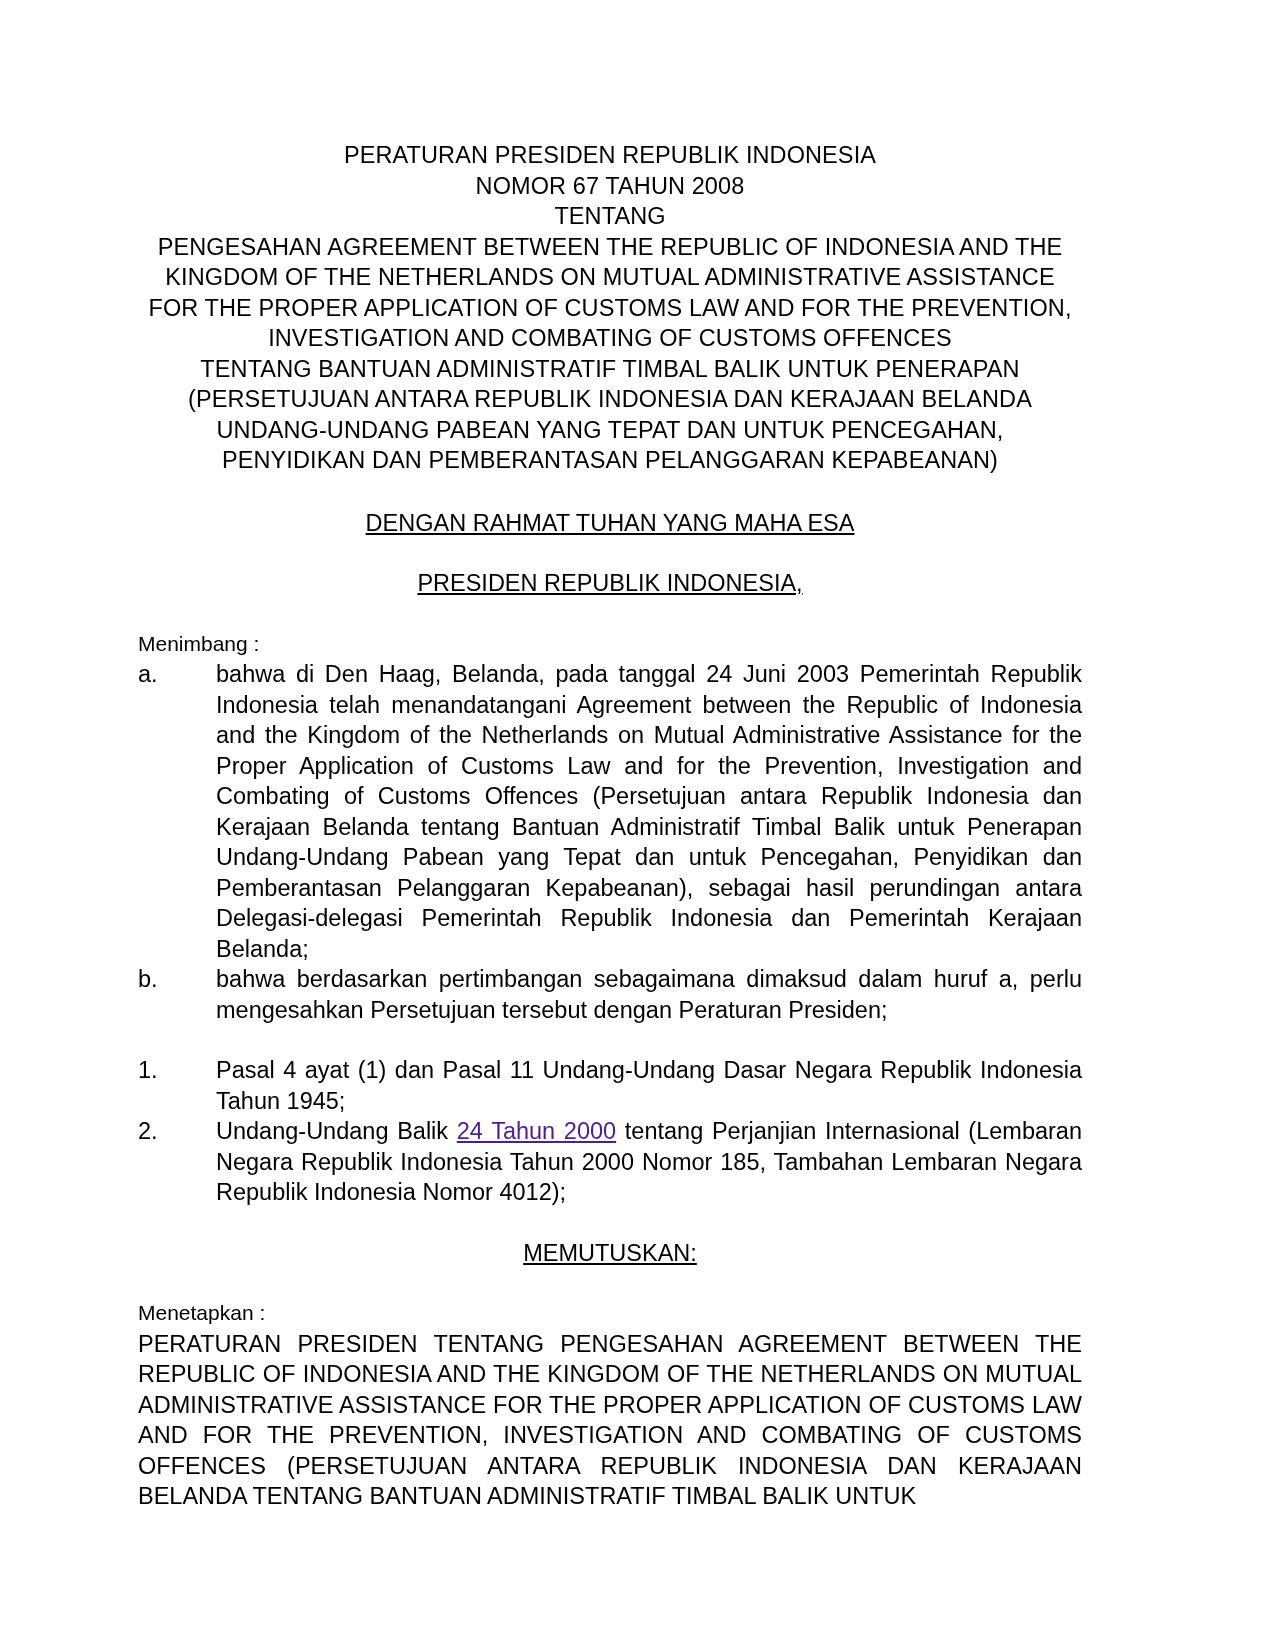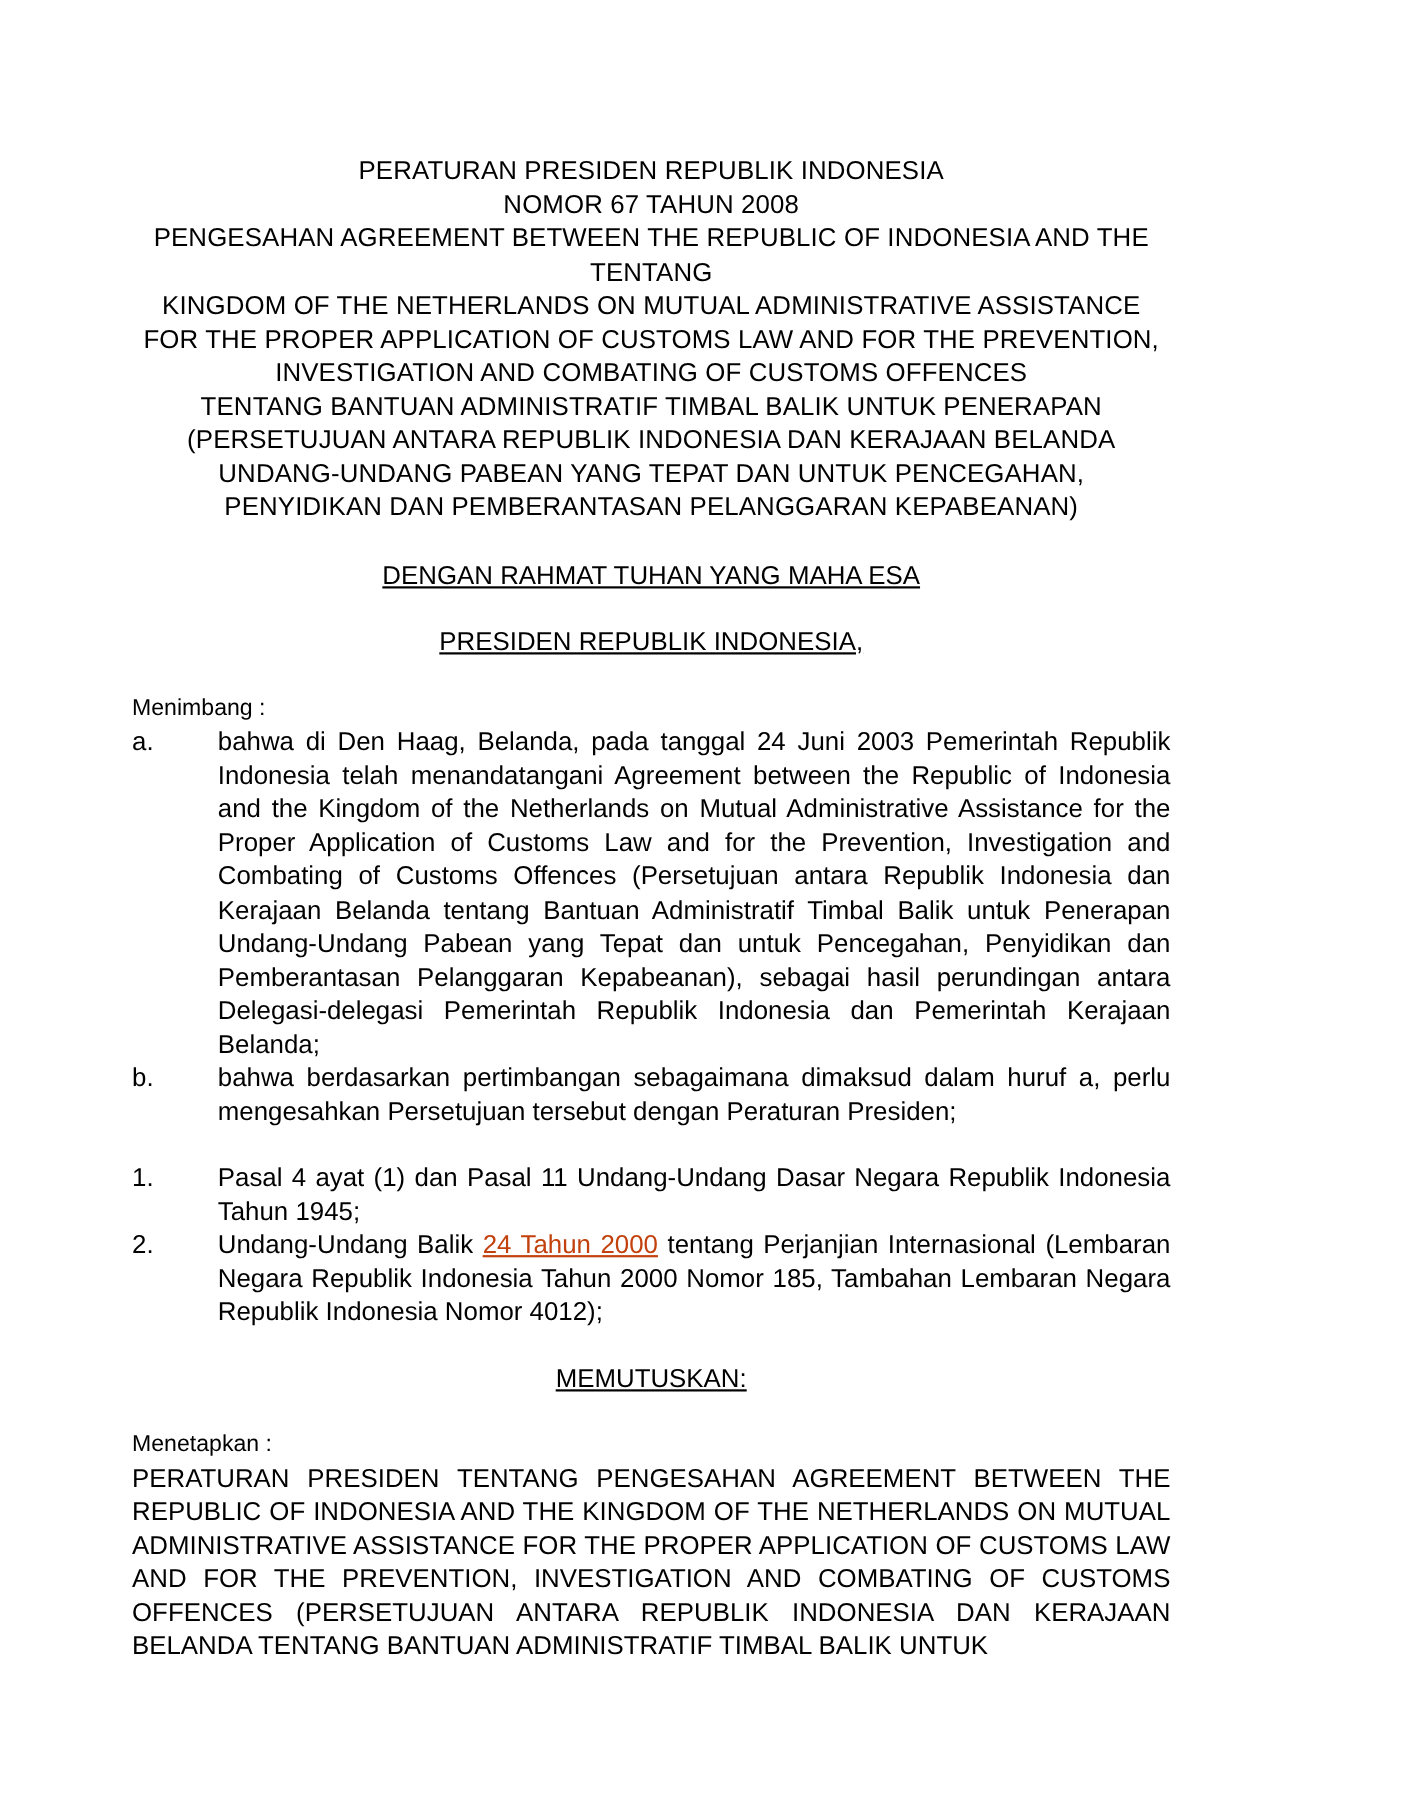--- a/index.html
+++ b/index.html
@@ -16,21 +16,21 @@
     position: relative;
     width: 1275px;
     height: 1650px;
     margin: 0 auto;
     background: #ffffff;
     box-sizing: border-box;
     overflow: hidden;
   }
   .content {
     position: absolute;
-    left: 120px;
+    left: 138px;
     top: 140px;
     width: 944px;
   }
   .title-block {
     text-align: center;
     font-size: 23.5px;
     line-height: 30.5px;
     letter-spacing: 0.1px;
   }
   .title-line { white-space: nowrap; }
@@ -64,35 +64,35 @@
     text-align-last: left;
     hyphens: none;
   }
   .just-block {
     font-size: 23.5px;
     line-height: 30.5px;
     text-align: justify;
     text-align-last: left;
   }
   a.doclink {
-    color: #c2410c;
+    color: #4c1d95;
     text-decoration: underline;
   }
 </style>
 </head>
 <body>
 
 <div class="page">
   <div class="content">
 
     <div class="title-block">
       <div class="title-line">PERATURAN PRESIDEN REPUBLIK INDONESIA</div>
       <div class="title-line">NOMOR 67 TAHUN 2008</div>
+      <div class="title-line">TENTANG</div>
       <div class="title-line">PENGESAHAN AGREEMENT BETWEEN THE REPUBLIC OF INDONESIA AND THE</div>
-      <div class="title-line">TENTANG</div>
       <div class="title-line">KINGDOM OF THE NETHERLANDS ON MUTUAL ADMINISTRATIVE ASSISTANCE</div>
       <div class="title-line">FOR THE PROPER APPLICATION OF CUSTOMS LAW AND FOR THE PREVENTION,</div>
       <div class="title-line">INVESTIGATION AND COMBATING OF CUSTOMS OFFENCES</div>
       <div class="title-line">TENTANG BANTUAN ADMINISTRATIF TIMBAL BALIK UNTUK PENERAPAN</div>
       <div class="title-line">(PERSETUJUAN ANTARA REPUBLIK INDONESIA DAN KERAJAAN BELANDA</div>
       <div class="title-line">UNDANG-UNDANG PABEAN YANG TEPAT DAN UNTUK PENCEGAHAN,</div>
       <div class="title-line">PENYIDIKAN DAN PEMBERANTASAN PELANGGARAN KEPABEANAN)</div>
     </div>
 
     <div class="gap-lg"></div>

